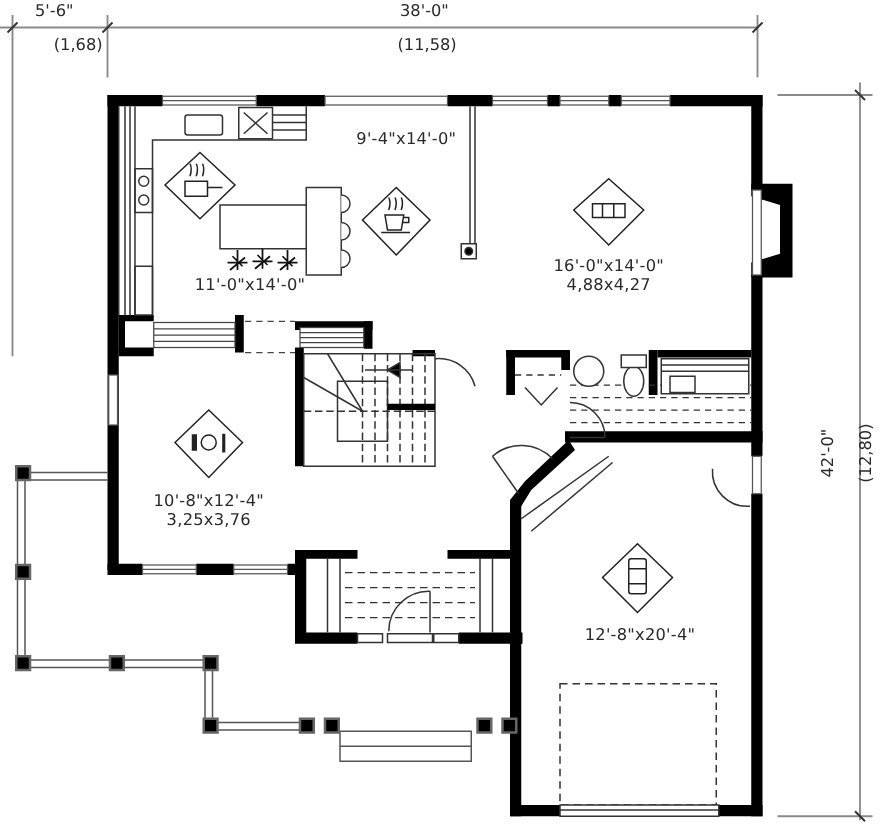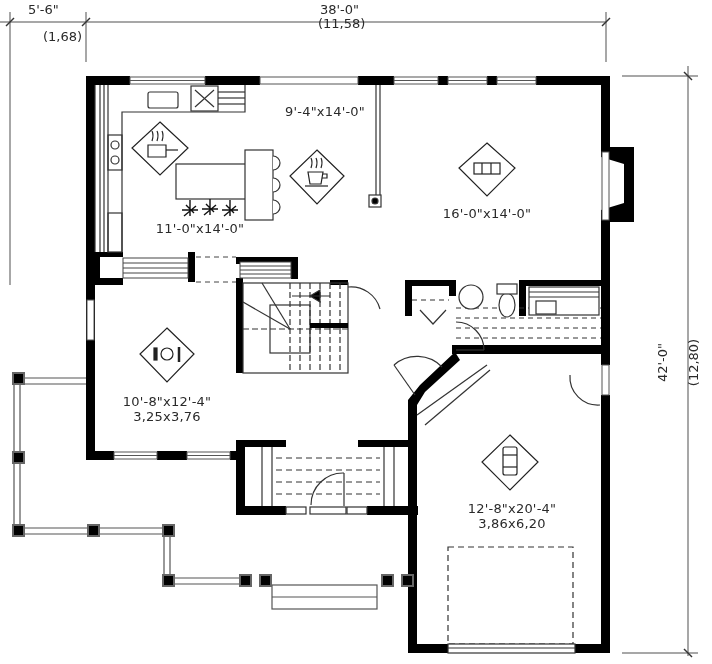--- a/index.html
+++ b/index.html
@@ -288,33 +288,33 @@
     <polygon points="510,435 538,462 510,490 482,462"></polygon>
     <rect x="503" y="447" width="14" height="28" rx="2"></rect>
     <line x1="503" y1="455" x2="517" y2="455"></line>
     <line x1="503" y1="467" x2="517" y2="467"></line>
   </g>
 </svg>
 
 <div class="dimlbl" style="left:28px; top:2px;">5'-6"</div>
 <div class="dimlbl" style="left:25px; top:29px;margin-left:18px;">(1,68)</div>
 <div class="dimlbl" style="left:320px; top:2px;">38'-0"</div>
-<div class="dimlbl" style="left:318px; top:16px;">(11,58)</div>
+<div class="dimlbl" style="left:318px; top:29px;">(11,58)</div>
 <div class="dimlbl vert" style="left:643px; top:355px;">42'-0"</div>
 <div class="dimlbl vert" style="left:670px; top:355px;">(12,80)</div>
 
 <div class="lbl" style="left:255px; top:104px; width:140px;">
   <div>9'-4"x14'-0"</div>
 </div>
 <div class="lbl" style="left:130px; top:221px; width:140px;">
   <div>11'-0"x14'-0"</div>
 </div>
 <div class="lbl" style="left:417px; top:206px; width:140px;">
   <div>16'-0"x14'-0"</div>
+  <div>4,88x4,27</div>
 </div>
 <div class="lbl" style="left:97px; top:394px; width:140px;">
   <div>10'-8"x12'-4"</div>
   <div>3,25x3,76</div>
 </div>
 <div class="lbl" style="left:442px; top:501px; width:140px;">
   <div>12'-8"x20'-4"</div>
-  <div>3,86x6,20</div>
 </div>
 
 </body></html>

